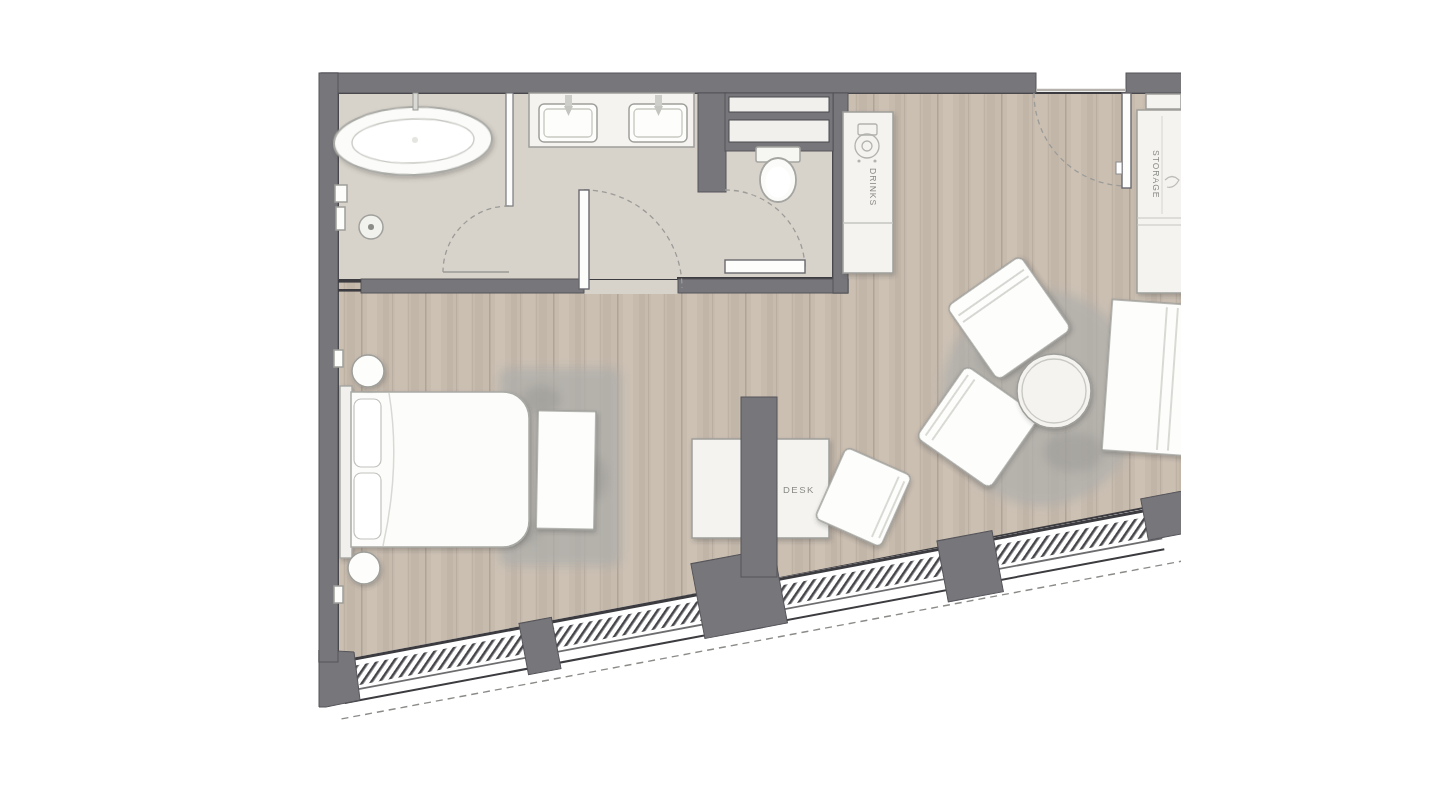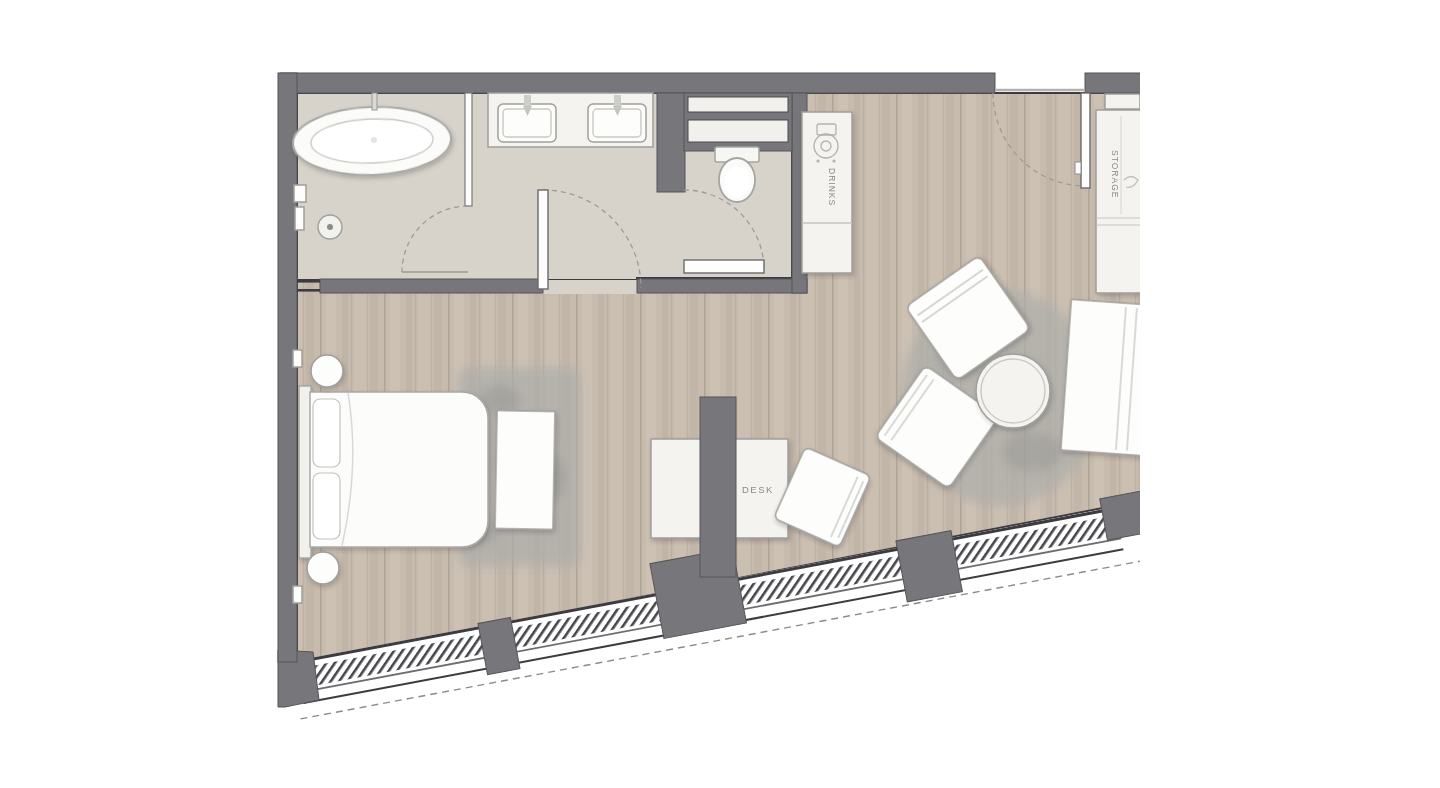--- a/index.html
+++ b/index.html
@@ -1,16 +1,16 @@
 <!DOCTYPE html>
 <html style="--bg: #ffffff; --wall: #77777b; --wall-dark: #54545a; --line: #3c3c40; --bath-floor: #d8d3ca; --wood-1: #c7bbae; --wood-2: #cfc4b6; --wood-3: #bdb1a4; --wood-line: #b0a497; --furniture: #f4f3f0; --furniture-line: #9e9e9a; --rug: #aeaeab; --label: #8a8a86; --arc: #9b9b98; --hatch: #45454a; --shelf-slot: #f1f0ed;"><head>
 <meta charset="utf-8">
 <style>
   html,body{margin:0;padding:0;background:#fff;}
-  .canvas{position:relative;width:1140px;height:788px;background:var(--bg,#fff);overflow:hidden;}
+  .canvas{position:relative;width:1140px;height:788px;background:var(--bg,#fff);overflow:hidden;margin-left:41px;}
   svg{position:absolute;left:0;top:0;}
   .wall{fill:var(--wall);stroke:var(--wall-dark);stroke-width:1;}
   .floor-main{fill:url(#wood);stroke:var(--line);stroke-width:2;}
   .floor-bath{fill:var(--bath-floor);stroke:var(--line);stroke-width:2;}
   .furn{fill:var(--furniture);stroke:var(--furniture-line);stroke-width:1.5;}
   .furnw{fill:#fdfdfb;stroke:var(--furniture-line);stroke-width:1.5;}
   .inner-line{fill:none;stroke:#c9c9c4;stroke-width:1.4;}
   .fixline{fill:none;stroke:#b2b2ae;stroke-width:1.3;}
   .arc{fill:none;stroke:var(--arc);stroke-width:1.3;stroke-dasharray:5 4;}
   .doorleaf{fill:#fdfdfc;stroke:#6a6a6e;stroke-width:1.4;}

